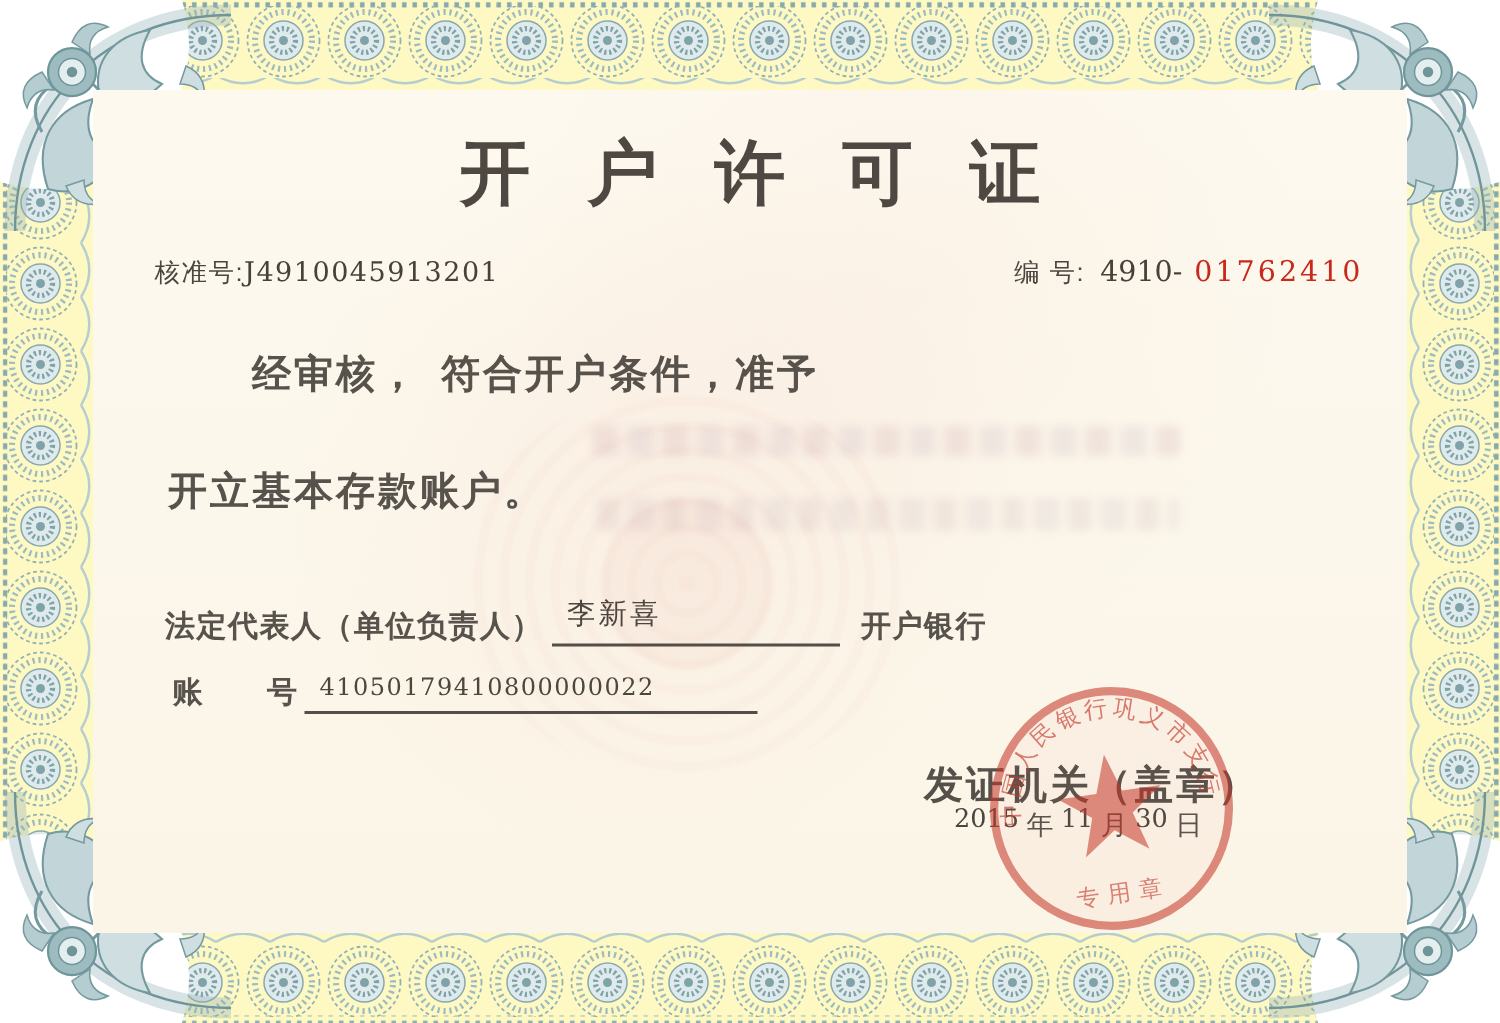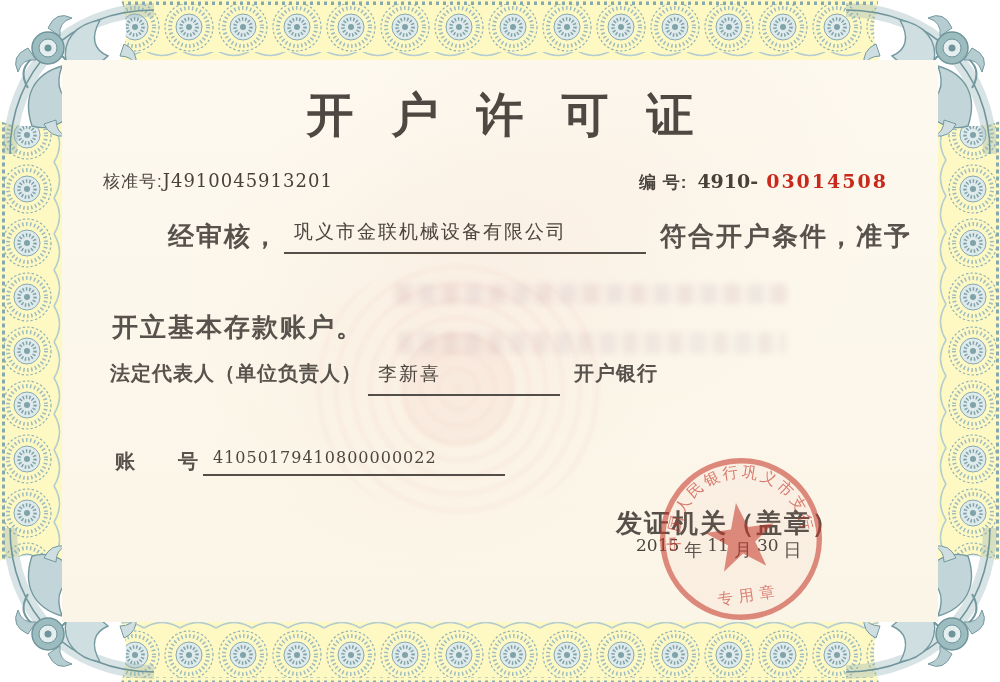--- a/index.html
+++ b/index.html
@@ -30,37 +30,37 @@
 
   .content { position:absolute; inset:0; z-index:4; color:#55504a; }
   .title {
     position:absolute; top:84px; left:0; width:100%; text-align:center; margin:0;
     font-family:"DejaVu Serif", serif; font-weight:bold; font-size:47px; color:#4e4742;
   }
   .title span { letter-spacing:38px; margin-right:-38px; white-space:nowrap; }
 
   .row { position:absolute; display:flex; align-items:baseline; }
   .approval-row { left:103px; top:170px; }
-  .serial-row { left:639px; top:170px;font-weight:bold; }
+  .serial-row { left:676px; top:170px; }
   .lbl { font-size:17px; color:#4b453f; letter-spacing:1px; }
   .serif-val { font-family:"DejaVu Serif", serif; font-size:18px; color:#47413a; letter-spacing:1px; }
   .serial-prefix { font-family:"DejaVu Serif", serif; font-size:19px; color:#47413a; margin-left:10px; }
   .serial-number { font-family:"DejaVu Serif", serif; font-size:19px; color:#c8291b; margin-left:8px; letter-spacing:2px; }
 
-  .bodyline1 { left:168px; top:219px; align-items:flex-end; }
+  .bodyline1 { left:168px; top:232px; align-items:flex-end; }
   .bodytext { font-size:26px; font-weight:bold; color:#57524c; letter-spacing:2px; }
   .fill-line {
     border-bottom:2px solid #544e48; font-family:"DejaVu Serif", serif;
     color:#4c463f; letter-spacing:2px; padding:0 0 7px 10px; box-sizing:border-box;
   }
   .company-line { width:362px; font-size:19px; margin-left:4px; }
   .bodyline1 .suffix { margin-left:14px; }
   .bodyline2 { position:absolute; left:112px; top:310px; }
 
-  .fields-row { left:110px; top:360px; }
+  .fields-row { left:110px; top:396px; align-items:flex-end; }
   .field-lbl { font-size:20px; font-weight:bold; color:#57524c; letter-spacing:1px; }
   .legal-line { width:192px; font-size:19px; margin-left:6px; }
   .bank-lbl { margin-left:14px; }
   .bank-line { width:262px; font-size:19px; margin-left:8px; }
 
   .account-row { left:115px; top:448px; align-items:flex-start; }
   .account-line { width:302px; font-size:16px; margin-left:4px; letter-spacing:1px; }
 
   .issuer-label { position:absolute; left:616px; top:506px; font-size:26px; font-weight:bold; color:#55504a; letter-spacing:2px; }
   .date-row { left:633px; top:538px; font-size:18px; color:#55504a; }
@@ -151,26 +151,25 @@
     </h1>
 
     <div class="row approval-row">
       <span class="lbl">核准号:</span>
       <span class="serif-val">J4910045913201</span>
     </div>
 
     <div class="row serial-row">
       <span class="lbl">编 号:</span>
       <span class="serial-prefix">4910-</span>
-      <span class="serial-number">03014508</span>
+      <span class="serial-number">01762410</span>
     </div>
 
     <div class="row bodyline1">
       <span class="bodytext">经审核，</span>
-      <span class="fill-line company-line">巩义市金联机械设备有限公司</span>
       <span class="bodytext suffix">符合开户条件，准予</span>
     </div>
 
     <div class="bodyline2 bodytext">开立基本存款账户。</div>
 
     <div class="row fields-row">
       <span class="field-lbl">法定代表人（单位负责人）</span>
       <span class="fill-line legal-line">李新喜</span>
       <span class="field-lbl bank-lbl">开户银行</span>
     </div>

